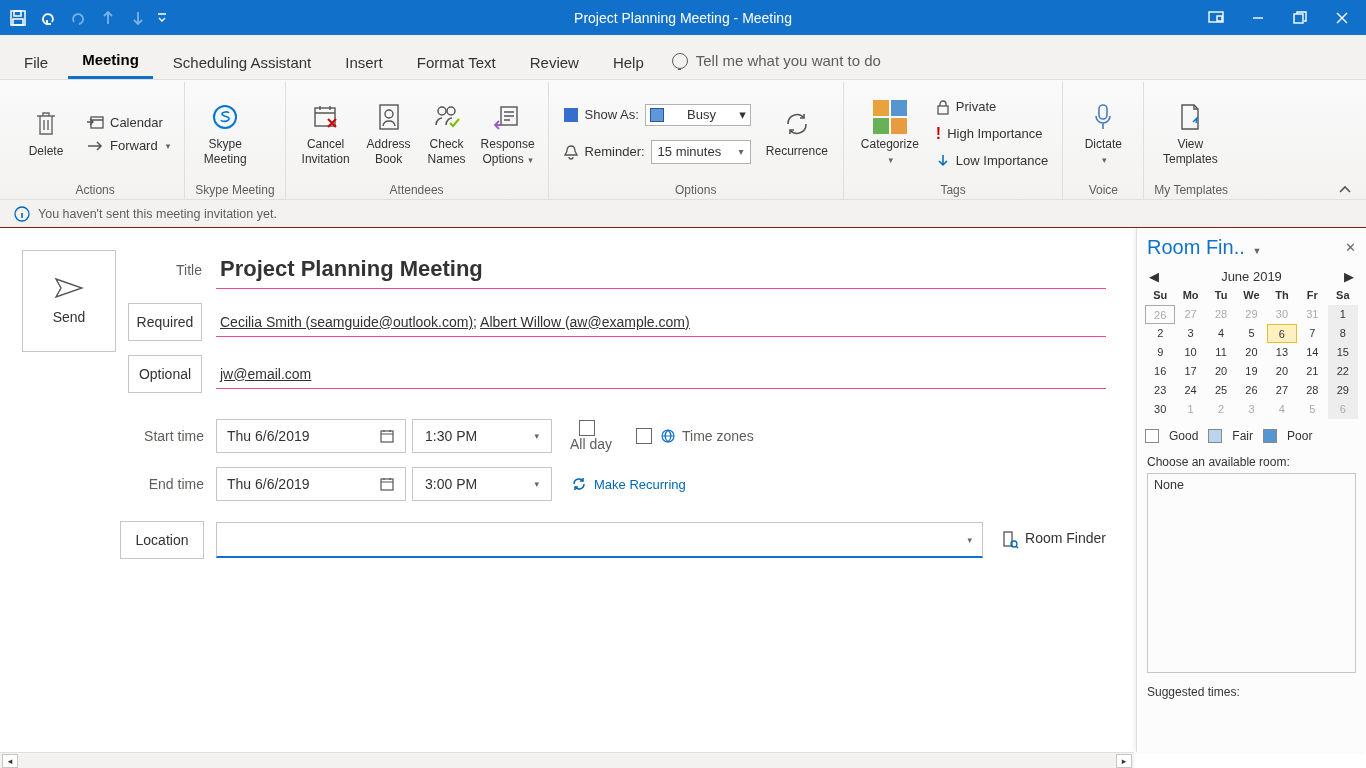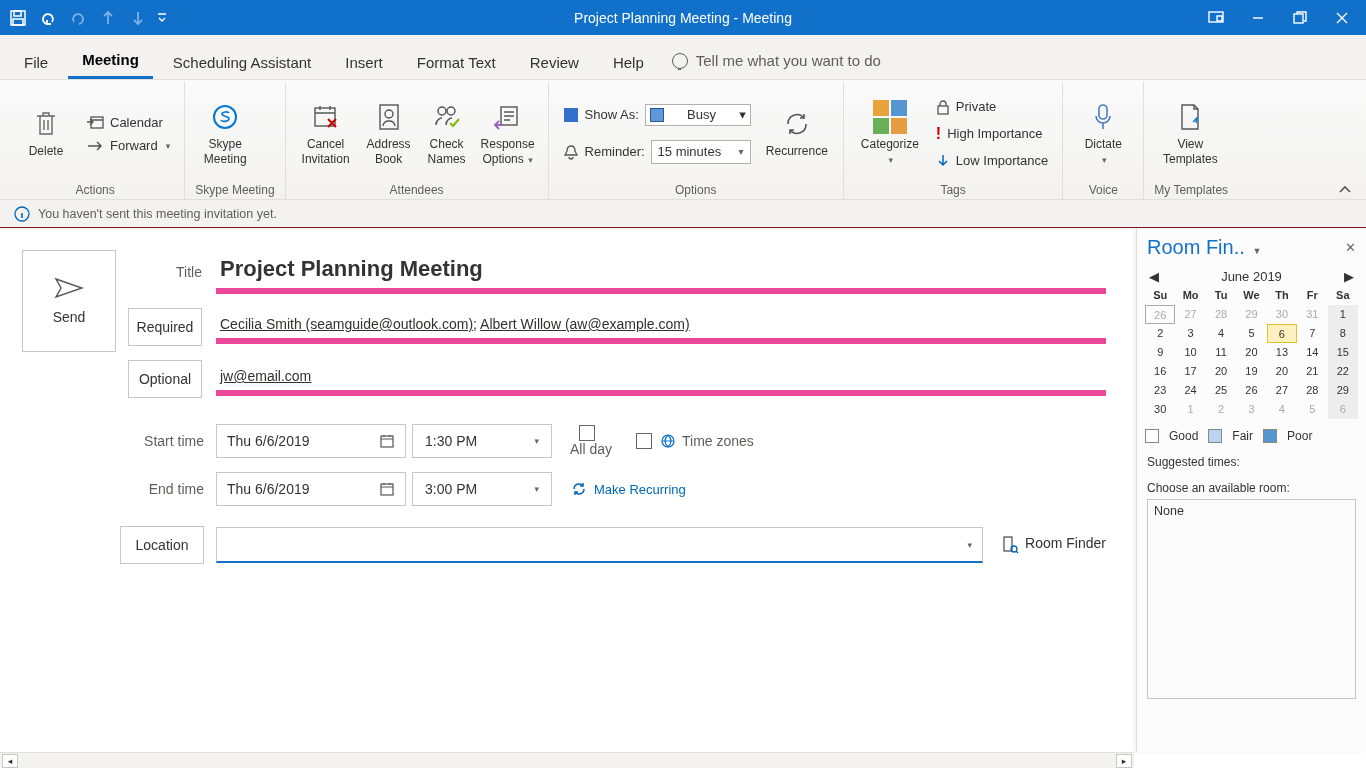--- a/index.html
+++ b/index.html
@@ -45,21 +45,21 @@
   .infobar{height:28px;background:#f3f2f1;display:flex;align-items:center;padding:0 14px;font-size:12.5px;color:#605e5c;gap:8px;border-bottom:1px solid #7f1d1d;}
 
   
   .main{position:absolute;top:228px; bottom:16px; left:0; right:0; display:flex;}
   .form{flex:1; padding:22px 30px 10px 12px; overflow:auto;}
   .row{display:flex;align-items:center;margin-bottom:14px;}
   .label-col{width:204px;display:flex;justify-content:flex-end;padding-right:12px;}
   .sendbox{width:94px;height:102px;border:1px solid #c8c6c4;display:flex;flex-direction:column;align-items:center;justify-content:center;gap:10px;cursor:pointer;margin-left:10px;}
   .field-btn{width:84px;height:38px;border:1px solid #c8c6c4;background:#fff;display:flex;align-items:center;justify-content:center;font-size:14px;cursor:pointer;}
   .lbl{font-size:14px;color:#605e5c;}
-  .input-line{flex:1; border-bottom:6px solid #ec4899; padding:6px 4px; font-size:14px;}
+  .input-line{flex:1; border-bottom:1px solid #ec4899; padding:6px 4px; font-size:14px;}
   .title-txt{font-size:22px; font-weight:600; color:#333;}
   .recip a{color:#323130;}
   .date-combo{width:190px;height:34px;border:1px solid #c8c6c4;display:flex;align-items:center;padding:0 10px;justify-content:space-between;font-size:14px;cursor:pointer;}
   .time-combo{width:140px;height:34px;border:1px solid #c8c6c4;display:flex;align-items:center;padding:0 12px;justify-content:space-between;font-size:14px;cursor:pointer;}
   .chk{width:16px;height:16px;border:1px solid #666;margin-right:8px;}
   .loc-input{flex:1;height:36px;border:1px solid #c8c6c4;border-bottom:2px solid #1070ca;padding:0 10px;display:flex;align-items:center;justify-content:flex-end;}
   .recur{display:flex;align-items:center;gap:6px;color:#0067b8;cursor:pointer;}
 
   
   .pane{width:230px;border-left:1px solid #e1dfdd;background:#fcfcfc;position:relative;overflow:hidden;box-shadow:-2px 0 4px rgba(0,0,0,.06);}
@@ -559,27 +559,27 @@
     </div>
     <div class="legend">
       <span class="lsq" style="background:#fff;"></span>
         <span>Good</span>
       <span class="lsq" style="background:#b8d4ee;"></span>
         <span>Fair</span>
       <span class="lsq" style="background:#5595d0;"></span>
         <span>Poor</span>
     </div>
     <div class="pane-sec">
-      <div>Suggested times:</div>
-    </div>
-    <div class="pane-sec">
       <div style="margin-bottom:4px;">Choose an available room:</div>
       <div class="roomlist">
         <div>None</div>
       </div>
+    </div>
+    <div class="pane-sec">
+      <div>Suggested times:</div>
     </div>
   </div>
 </div>
 
 <div class="hscroll">
   <span class="btn">◂</span>
   <span class="btn">▸</span>
 </div>
 
 </body></html>

